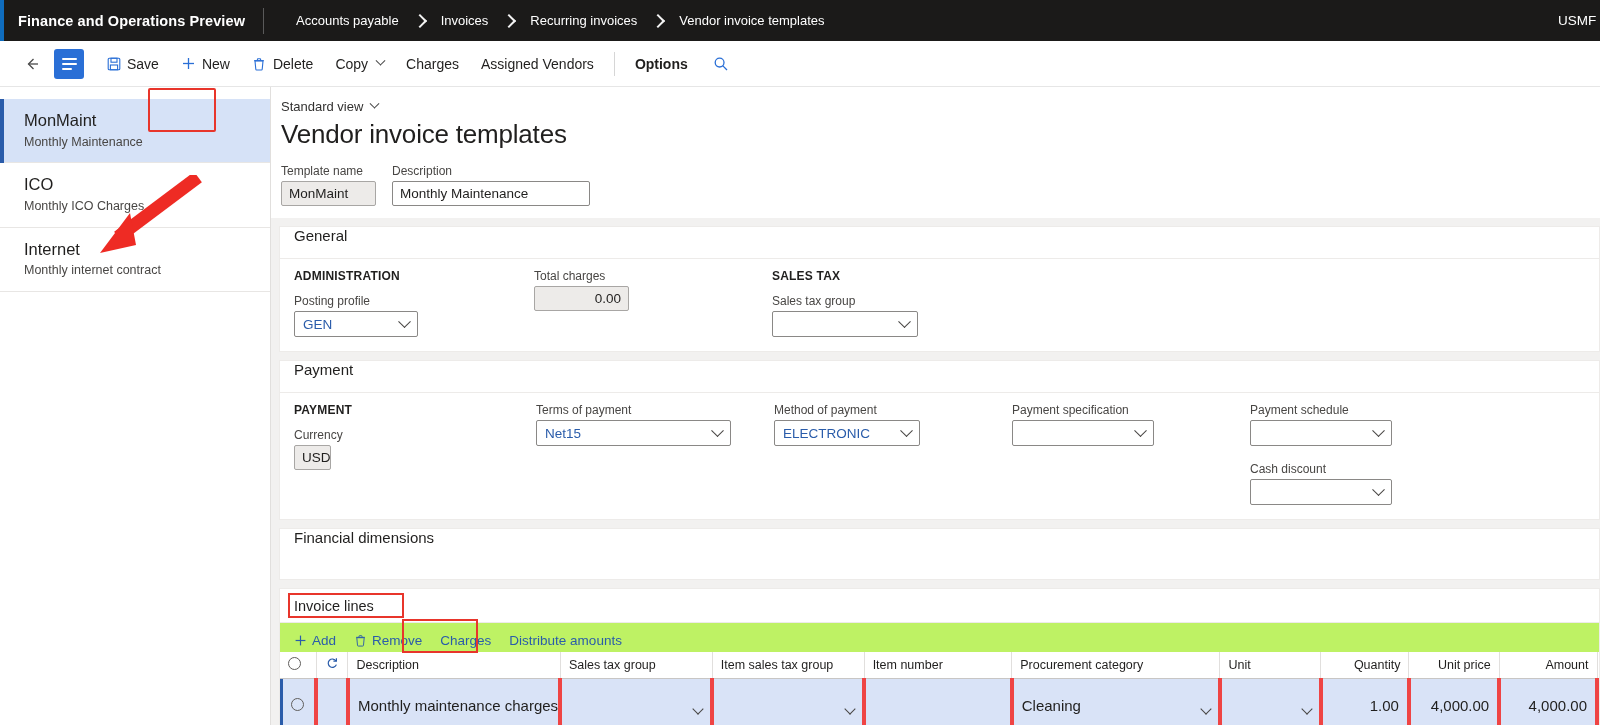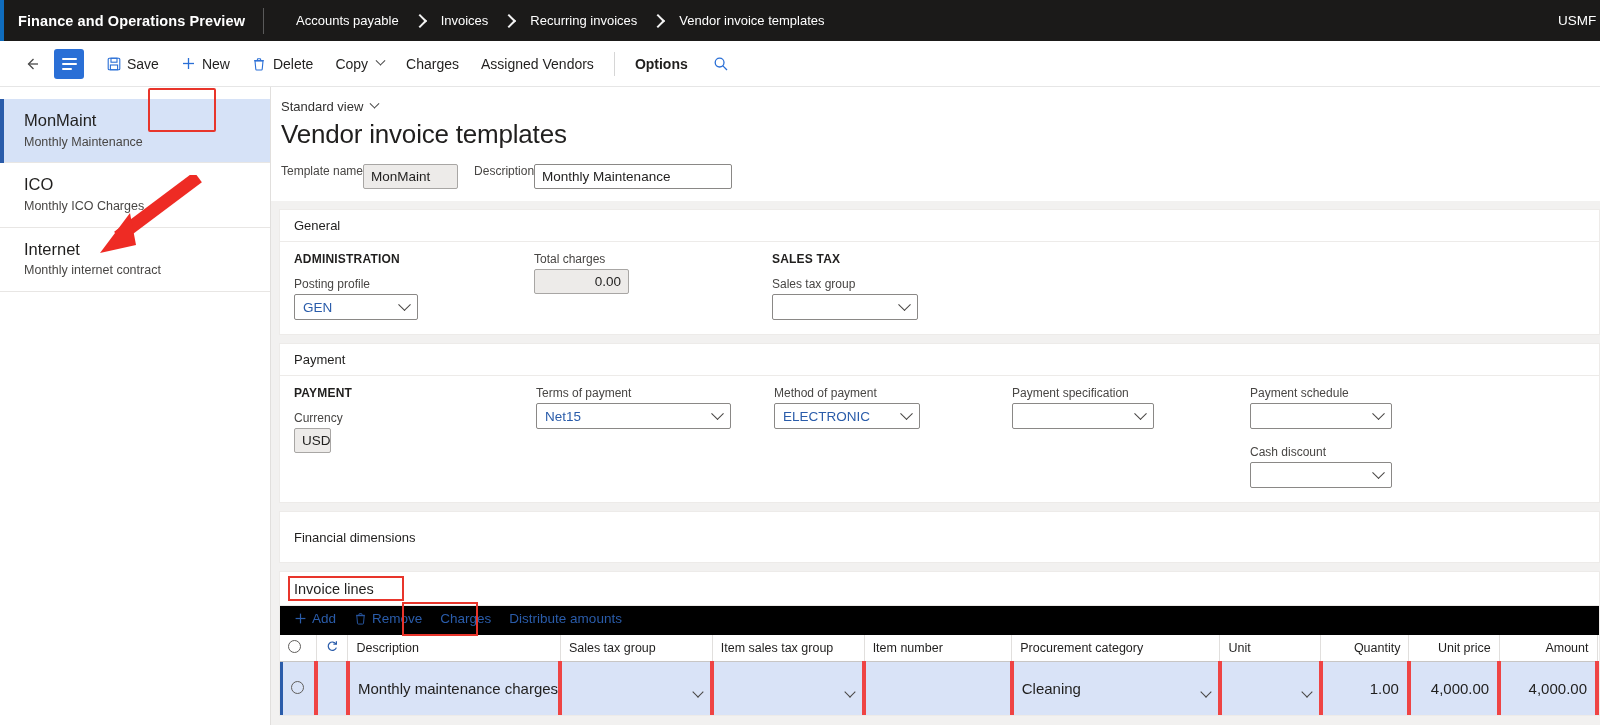--- a/index.html
+++ b/index.html
@@ -262,21 +262,21 @@
     color: #201f1e;
     font-weight: normal;
     padding: 4px 0 14px 10px;
     letter-spacing: -0.2px;
   }
   .head-fields {
     display: flex;
     gap: 16px;
     padding-left: 10px;
   }
-  .fld { display: flex; flex-direction: row; }
+  .fld { display: flex; flex-direction: column; }
   .fld-label {
     font-size: 12px;
     color: #484644;
     margin-bottom: 3px;
   }
   .fld-label.strong {
     font-weight: bold;
     color: #201f1e;
     text-transform: uppercase;
     font-size: 12px;
@@ -300,23 +300,22 @@
 
   
   .section {
     background: #ffffff;
     margin: 8px 0 0 8px;
     border: 1px solid #edebe9;
   }
   .section-head {
     height: 32px;
     display: flex;
-    align-items: center;
     padding: 0 0 0 14px;
-    font-size: 13px;
+    font-size: 15px;
     color: #201f1e;
     border-bottom: 1px solid #edebe9;
     cursor: pointer;
   }
   .section-body { padding: 10px 14px 14px 14px; }
 
   .cols { display: flex; }
   .col { display: flex; flex-direction: column; }
 
   .select-box {
@@ -358,28 +357,28 @@
     color: #201f1e;
   }
   .hl-lines {
     position: absolute;
     left: 8px; top: 4px;
     width: 116px; height: 25px;
     border: 2.5px solid #e8352b;
     pointer-events: none;
   }
   .lines-toolbar {
-    background: #000000;
+    background: #bef264;
     margin-left: 8px;
     border-left: 1px solid #edebe9;
     border-right: 1px solid #edebe9;
     border-top: 1px solid #edebe9;
     height: 30px;
     display: flex;
-    align-items: flex-start;
+    align-items: flex-end;
     padding-left: 6px;
     gap: 2px;
     position: relative;
   }
   .tb-btn {
     display: inline-flex;
     align-items: center;
     gap: 5px;
     font-size: 13.5px;
     color: #2a5caa;

